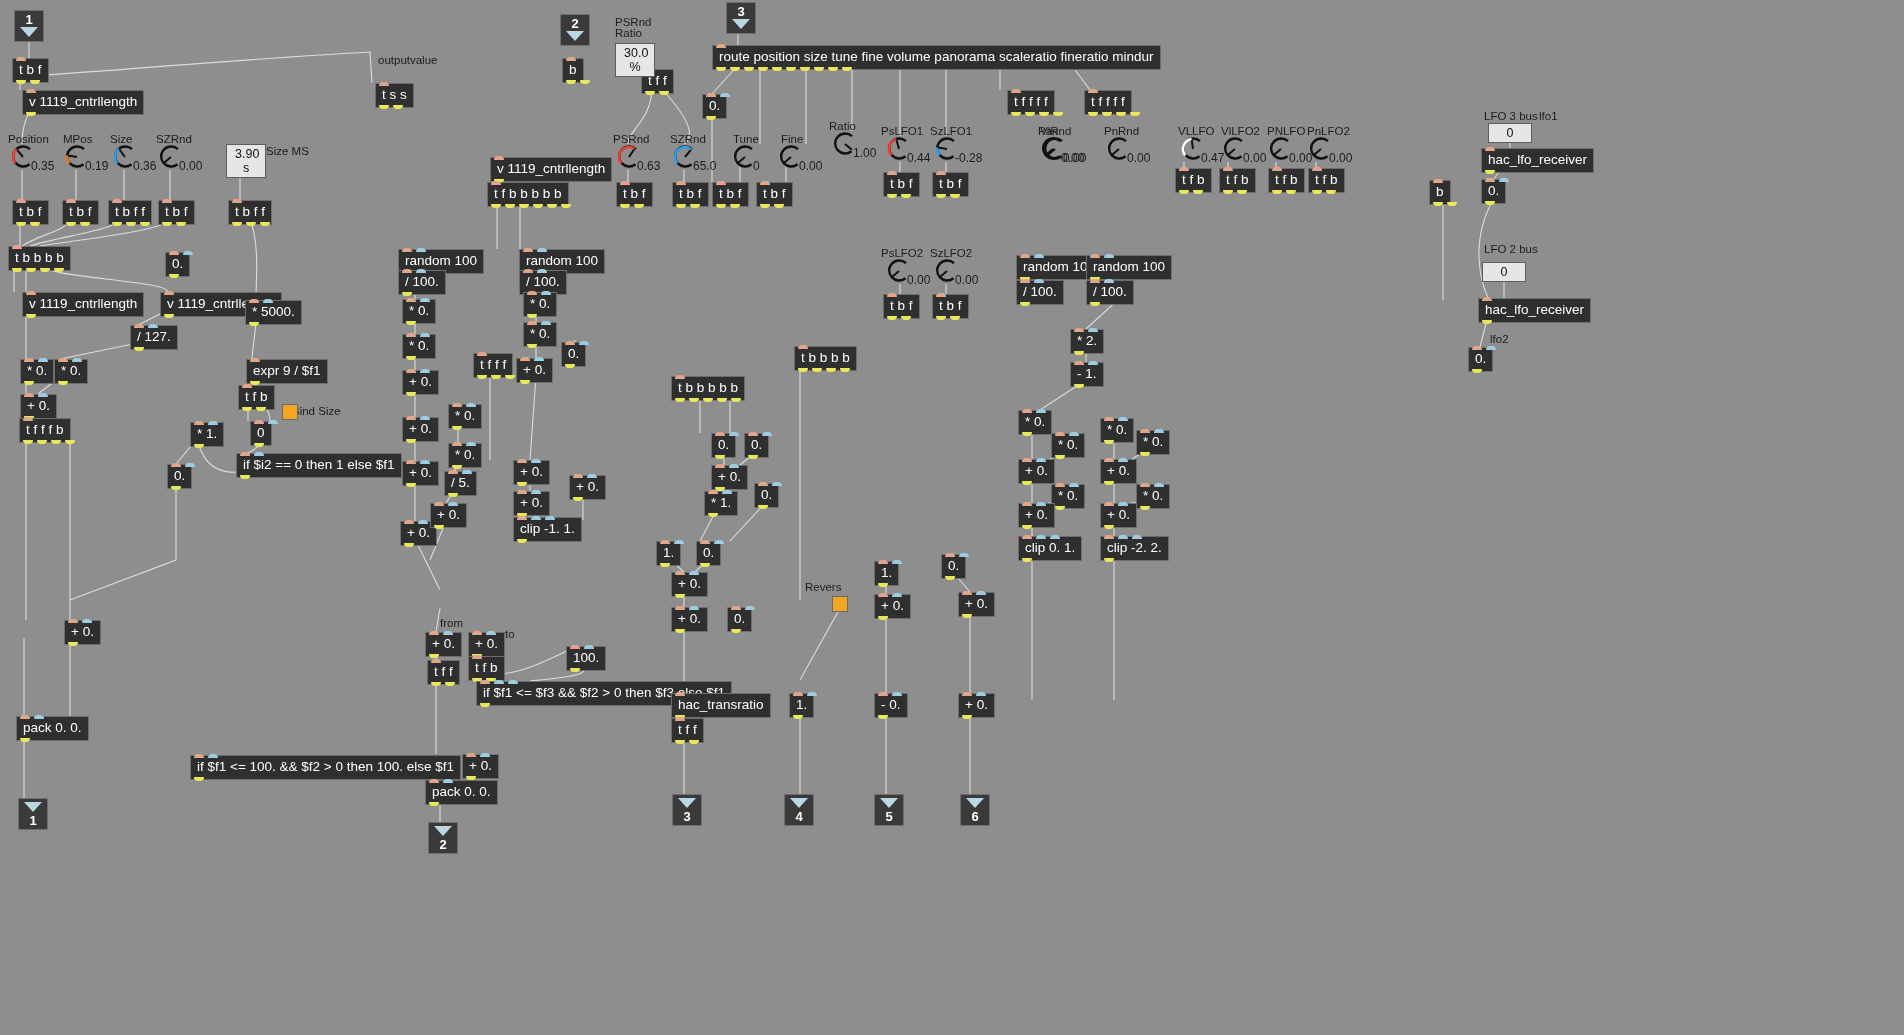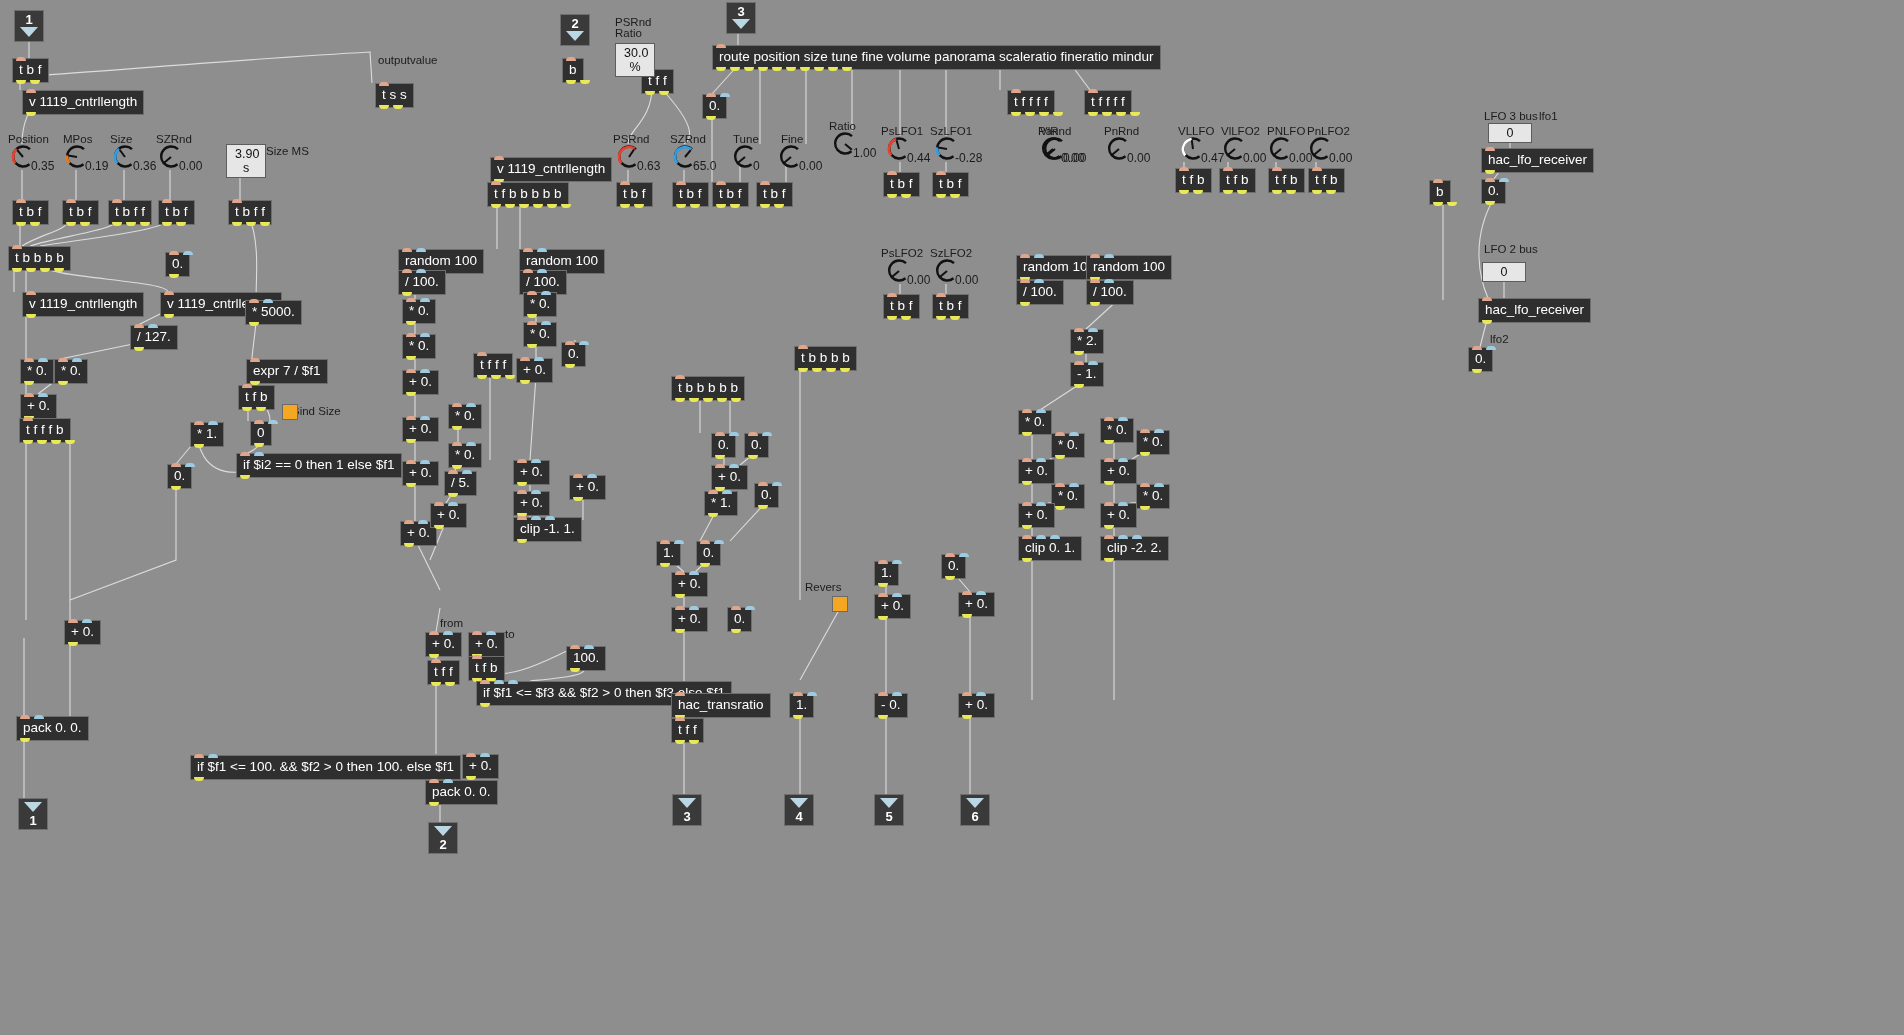--- a/index.html
+++ b/index.html
@@ -225,21 +225,21 @@
     <div class="obj" style="left: 8px; top: 246px;"><span>t b b b b</span><div class="nub top" style="background: rgb(224, 166, 140); left: 3px;"></div><div class="nub" style="background: rgb(232, 232, 90); bottom: -2px; position: absolute; left: 3px;"></div><div class="nub" style="background: rgb(232, 232, 90); bottom: -2px; position: absolute; left: 17px;"></div><div class="nub" style="background: rgb(232, 232, 90); bottom: -2px; position: absolute; left: 31px;"></div><div class="nub" style="background: rgb(232, 232, 90); bottom: -2px; position: absolute; left: 45px;"></div></div>
     <div class="obj" style="left: 165px; top: 252px;"><span>0.</span><div class="nub top" style="background: rgb(224, 166, 140); left: 3px;"></div><div class="nub top" style="background: rgb(158, 203, 224); left: 17px;"></div><div class="nub" style="background: rgb(232, 232, 90); bottom: -2px; position: absolute; left: 3px;"></div></div>
     <div class="obj" style="left: 22px; top: 292px;"><span>v 1119_cntrllength</span><div class="nub top" style="background: rgb(224, 166, 140); left: 3px;"></div><div class="nub" style="background: rgb(232, 232, 90); bottom: -2px; position: absolute; left: 3px;"></div></div>
     <div class="obj" style="left: 160px; top: 292px;"><span>v 1119_cntrllength</span><div class="nub top" style="background: rgb(224, 166, 140); left: 3px;"></div><div class="nub" style="background: rgb(232, 232, 90); bottom: -2px; position: absolute; left: 3px;"></div></div>
     <div class="obj" style="left: 245px; top: 300px;"><span>* 5000.</span><div class="nub top" style="background: rgb(224, 166, 140); left: 3px;"></div><div class="nub top" style="background: rgb(158, 203, 224); left: 17px;"></div><div class="nub" style="background: rgb(232, 232, 90); bottom: -2px; position: absolute; left: 3px;"></div></div>
     <div class="obj" style="left: 130px; top: 325px;"><span>/ 127.</span><div class="nub top" style="background: rgb(224, 166, 140); left: 3px;"></div><div class="nub top" style="background: rgb(158, 203, 224); left: 17px;"></div><div class="nub" style="background: rgb(232, 232, 90); bottom: -2px; position: absolute; left: 3px;"></div></div>
     <div class="obj" style="left: 20px; top: 359px;"><span>* 0.</span><div class="nub top" style="background: rgb(224, 166, 140); left: 3px;"></div><div class="nub top" style="background: rgb(158, 203, 224); left: 17px;"></div><div class="nub" style="background: rgb(232, 232, 90); bottom: -2px; position: absolute; left: 3px;"></div></div>
     <div class="obj" style="left: 54px; top: 359px;"><span>* 0.</span><div class="nub top" style="background: rgb(224, 166, 140); left: 3px;"></div><div class="nub top" style="background: rgb(158, 203, 224); left: 17px;"></div><div class="nub" style="background: rgb(232, 232, 90); bottom: -2px; position: absolute; left: 3px;"></div></div>
     <div class="obj" style="left: 20px; top: 394px;"><span>+ 0.</span><div class="nub top" style="background: rgb(224, 166, 140); left: 3px;"></div><div class="nub top" style="background: rgb(158, 203, 224); left: 17px;"></div><div class="nub" style="background: rgb(232, 232, 90); bottom: -2px; position: absolute; left: 3px;"></div></div>
     <div class="obj" style="left: 19px; top: 418px;"><span>t f f f b</span><div class="nub top" style="background: rgb(224, 166, 140); left: 3px;"></div><div class="nub" style="background: rgb(232, 232, 90); bottom: -2px; position: absolute; left: 3px;"></div><div class="nub" style="background: rgb(232, 232, 90); bottom: -2px; position: absolute; left: 17px;"></div><div class="nub" style="background: rgb(232, 232, 90); bottom: -2px; position: absolute; left: 31px;"></div><div class="nub" style="background: rgb(232, 232, 90); bottom: -2px; position: absolute; left: 45px;"></div></div>
-    <div class="obj" style="left: 246px; top: 359px;"><span>expr 7 / $f1</span><div class="nub top" style="background: rgb(224, 166, 140); left: 3px;"></div><div class="nub" style="background: rgb(232, 232, 90); bottom: -2px; position: absolute; left: 3px;"></div></div>
+    <div class="obj" style="left: 246px; top: 359px;"><span>expr 9 / $f1</span><div class="nub top" style="background: rgb(224, 166, 140); left: 3px;"></div><div class="nub" style="background: rgb(232, 232, 90); bottom: -2px; position: absolute; left: 3px;"></div></div>
     <div class="obj" style="left: 238px; top: 385px;"><span>t f b</span><div class="nub top" style="background: rgb(224, 166, 140); left: 3px;"></div><div class="nub" style="background: rgb(232, 232, 90); bottom: -2px; position: absolute; left: 3px;"></div><div class="nub" style="background: rgb(232, 232, 90); bottom: -2px; position: absolute; left: 17px;"></div></div>
     <div class="obj" style="left: 250px; top: 421px;"><span>0</span><div class="nub top" style="background: rgb(224, 166, 140); left: 3px;"></div><div class="nub top" style="background: rgb(158, 203, 224); left: 17px;"></div><div class="nub" style="background: rgb(232, 232, 90); bottom: -2px; position: absolute; left: 3px;"></div></div>
     <div class="obj" style="left: 236px; top: 453px;"><span>if $i2 == 0 then 1 else $f1</span><div class="nub top" style="background: rgb(224, 166, 140); left: 3px;"></div><div class="nub top" style="background: rgb(158, 203, 224); left: 17px;"></div><div class="nub" style="background: rgb(232, 232, 90); bottom: -2px; position: absolute; left: 3px;"></div></div>
     <div class="obj" style="left: 190px; top: 422px;"><span>* 1.</span><div class="nub top" style="background: rgb(224, 166, 140); left: 3px;"></div><div class="nub top" style="background: rgb(158, 203, 224); left: 17px;"></div><div class="nub" style="background: rgb(232, 232, 90); bottom: -2px; position: absolute; left: 3px;"></div></div>
     <div class="obj" style="left: 167px; top: 464px;"><span>0.</span><div class="nub top" style="background: rgb(224, 166, 140); left: 3px;"></div><div class="nub top" style="background: rgb(158, 203, 224); left: 17px;"></div><div class="nub" style="background: rgb(232, 232, 90); bottom: -2px; position: absolute; left: 3px;"></div></div>
     <div class="obj" style="left: 64px; top: 620px;"><span>+ 0.</span><div class="nub top" style="background: rgb(224, 166, 140); left: 3px;"></div><div class="nub top" style="background: rgb(158, 203, 224); left: 17px;"></div><div class="nub" style="background: rgb(232, 232, 90); bottom: -2px; position: absolute; left: 3px;"></div></div>
     <div class="obj" style="left: 16px; top: 716px;"><span>pack 0. 0.</span><div class="nub top" style="background: rgb(224, 166, 140); left: 3px;"></div><div class="nub top" style="background: rgb(158, 203, 224); left: 17px;"></div><div class="nub" style="background: rgb(232, 232, 90); bottom: -2px; position: absolute; left: 3px;"></div></div>
     <div class="obj" style="left: 398px; top: 249px;"><span>random 100</span><div class="nub top" style="background: rgb(224, 166, 140); left: 3px;"></div><div class="nub top" style="background: rgb(158, 203, 224); left: 17px;"></div><div class="nub" style="background: rgb(232, 232, 90); bottom: -2px; position: absolute; left: 3px;"></div></div>
     <div class="obj" style="left: 398px; top: 270px;"><span>/ 100.</span><div class="nub top" style="background: rgb(224, 166, 140); left: 3px;"></div><div class="nub top" style="background: rgb(158, 203, 224); left: 17px;"></div><div class="nub" style="background: rgb(232, 232, 90); bottom: -2px; position: absolute; left: 3px;"></div></div>
     <div class="obj" style="left: 402px; top: 299px;"><span>* 0.</span><div class="nub top" style="background: rgb(224, 166, 140); left: 3px;"></div><div class="nub top" style="background: rgb(158, 203, 224); left: 17px;"></div><div class="nub" style="background: rgb(232, 232, 90); bottom: -2px; position: absolute; left: 3px;"></div></div>

